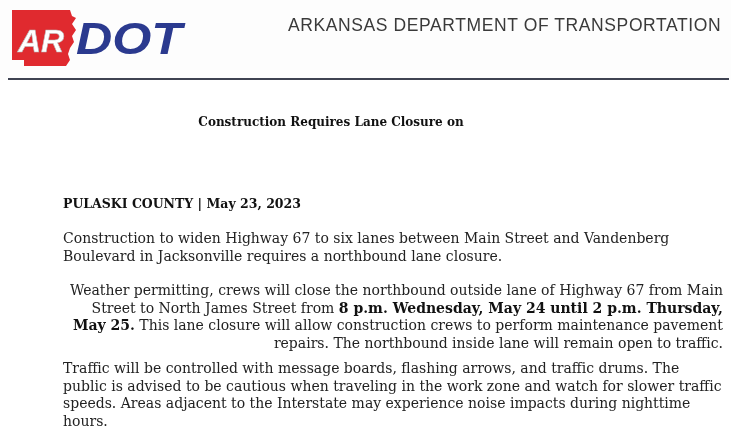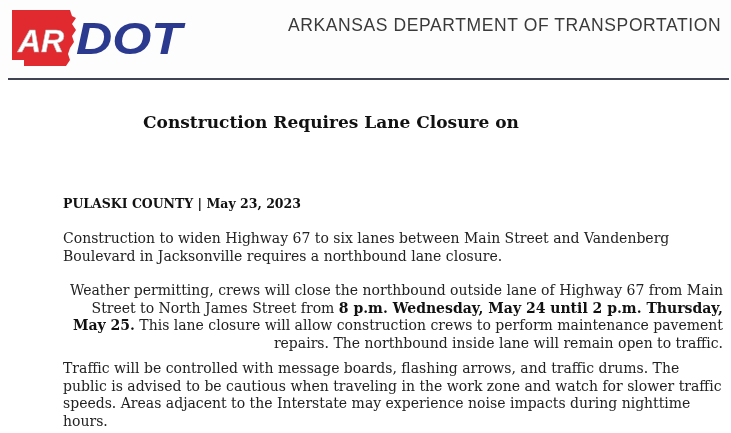--- a/index.html
+++ b/index.html
@@ -16,21 +16,21 @@
       letter-spacing: 0.6px; color: #3a3a3a; white-space: nowrap; margin-left: 28px;
     }
     .release {
       position: absolute; left: 258px; top: 33px;
       font-family: "Liberation Sans", sans-serif; font-weight: bold;
       font-size: 33px; letter-spacing: 0.5px; color: #d4262f; white-space: nowrap;
     }
     .rule { position: absolute; left: 8px; top: 78px; width: 721px; height: 2px; background: #3f4352; }
     .title {
       position: absolute; left: 0; top: 112px; width: 662px; text-align: center;
-      font-family: "DejaVu Serif", serif; font-weight: bold; font-size: 17px; line-height: 21px; color: #111;
+      font-family: "DejaVu Serif", serif; font-weight: bold; font-size: 12px; line-height: 21px; color: #111;
     }
     .dateline {
       position: absolute; left: 63px; top: 196px;
       font-family: "DejaVu Serif", serif; font-weight: bold; font-size: 12.5px; color: #111; white-space: nowrap; text-align: center;
     }
     .para {
       position: absolute; left: 63px; width: 660px;
       font-family: "DejaVu Serif", serif; font-size: 14px; line-height: 17.5px; color: #222;
     }
     .p1 { top: 230px; }

